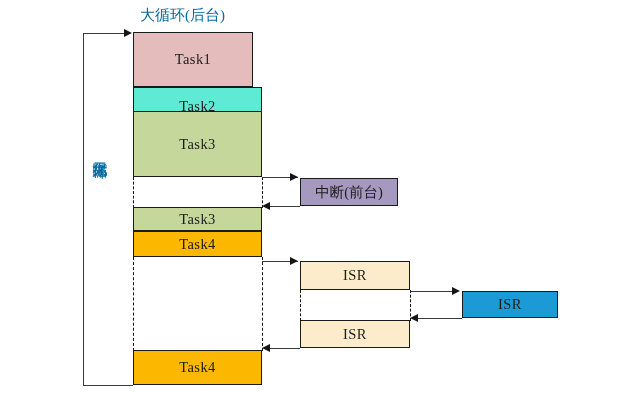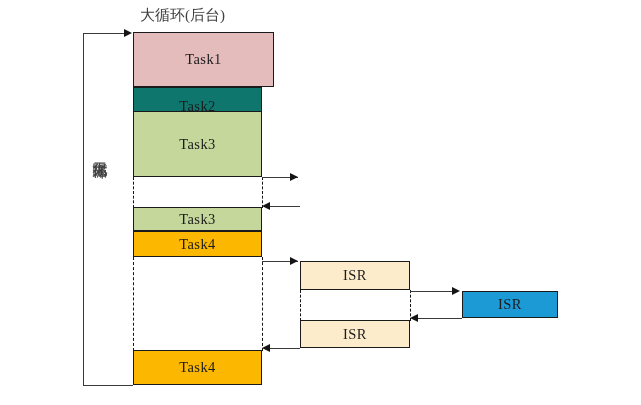--- a/index.html
+++ b/index.html
@@ -30,21 +30,21 @@
     letter-spacing: .4px;
     white-space: nowrap;
   }
   .box.cn {
     font-size: 14.5px;
     letter-spacing: 0;
   }
   
   .label {
     position: absolute;
-    color: #404040;
+    color: #0369a1;
     font-size: 15px;
     white-space: nowrap;
   }
   .label.vertical {
     writing-mode: vertical-rl;
     text-orientation: upright;
     letter-spacing: 1px;
   }
   
   .hline {
@@ -92,34 +92,35 @@
   <div class="hline" style="left:83px; top:385px; width:50px;"></div>
   <div class="label vertical" style="left:90px; top:150px;">无限循环</div>
 
   <div class="dash-v" style="left:133px; top:177px; height:31px;"></div>
   <div class="dash-v" style="left:262px; top:177px; height:31px;"></div>
   <div class="dash-v" style="left:133px; top:257px; height:94px;"></div>
   <div class="dash-v" style="left:262px; top:257px; height:94px;"></div>
   <div class="dash-v" style="left:300px; top:290px; height:31px;"></div>
   <div class="dash-v" style="left:410px; top:290px; height:31px;"></div>
 
-  <div class="box" style="left:133px; top:32px; width:141px; height:55px; background:#e4bcbb;">Task1</div>
+  <div class="box" style="left:133px; top:32px; width:120px; height:55px; background:#e4bcbb;">Task1</div>
 
-  <div class="box" style="left:133px; top:87px; width:129px; height:39px; background:#0f766e;">Task2</div>
+  <div class="box" style="left:133px; top:87px; width:129px; height:39px; background:#5eead4;">Task2</div>
 
   <div class="box" style="left:133px; top:111px; width:129px; height:66px; background:#c5d79b;">Task3</div>
 
   <div class="box" style="left:133px; top:207px; width:129px; height:24px; background:#c5d79b;">Task3</div>
 
   <div class="box" style="left:133px; top:231px; width:129px; height:26px; background:#fcb700;">Task4</div>
 
   <div class="box" style="left:133px; top:350px; width:129px; height:35px; background:#fcb700;">Task4</div>
 
   <div class="hline" style="left:262px; top:177px; width:36px;"></div>
   <div class="arrow-r" style="left:290px; top:172.5px;"></div>
+  <div class="box cn" style="left:300px; top:178px; width:98px; height:28px; background:#a699c0;">中断(前台)</div>
   <div class="hline" style="left:266px; top:206px; width:34px;"></div>
   <div class="arrow-l" style="left:262px; top:201.5px;"></div>
 
   <div class="hline" style="left:262px; top:261px; width:36px;"></div>
   <div class="arrow-r" style="left:290px; top:256.5px;"></div>
   <div class="box" style="left:300px; top:261px; width:110px; height:29px; background:#fceccb;">ISR</div>
 
   <div class="hline" style="left:410px; top:291px; width:46px;"></div>
   <div class="arrow-r" style="left:452px; top:286.5px;"></div>
   <div class="box" style="left:462px; top:291px; width:96px; height:27px; background:#1b9ad6;">ISR</div>

